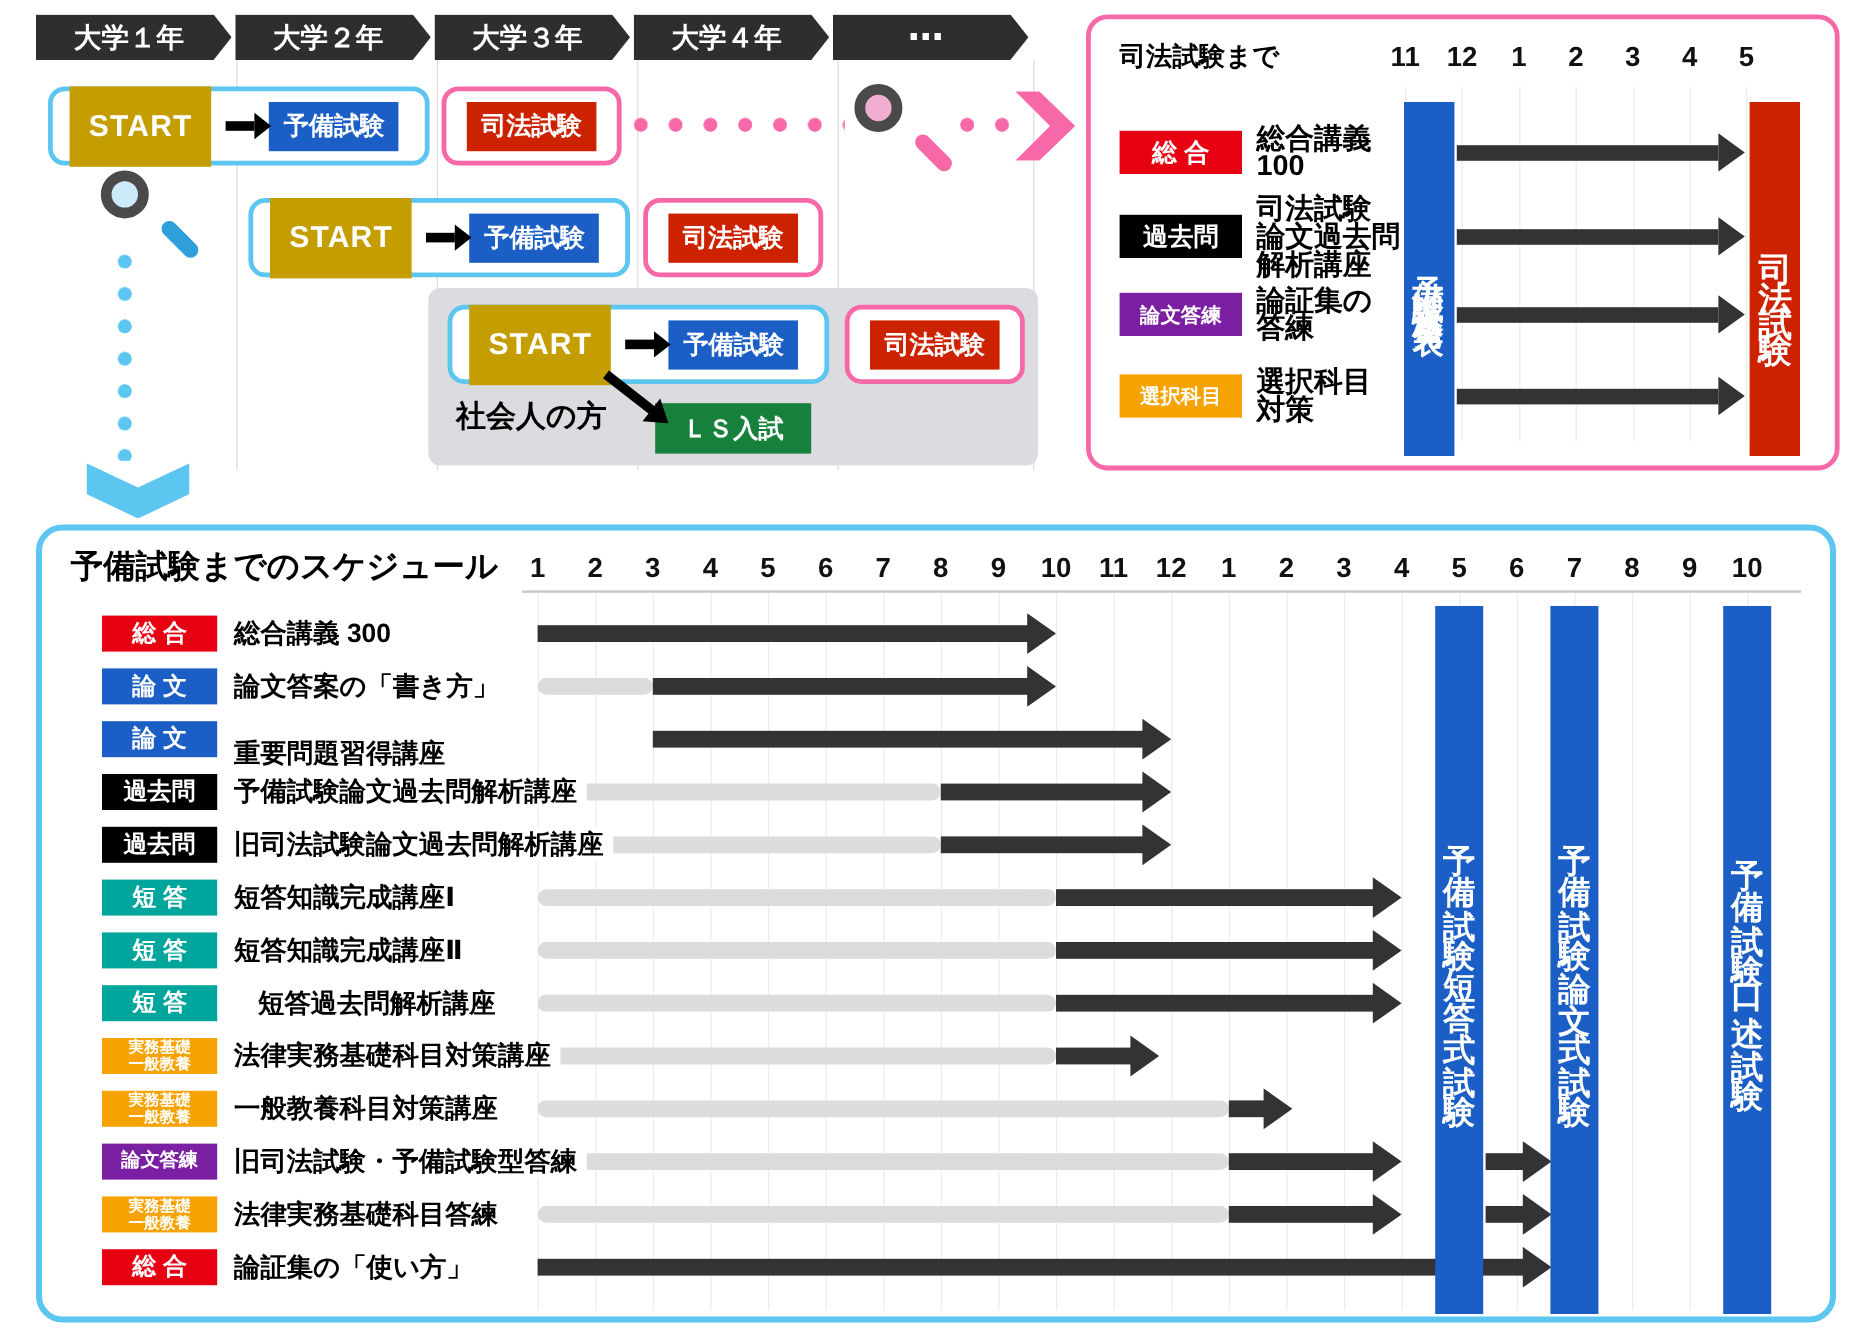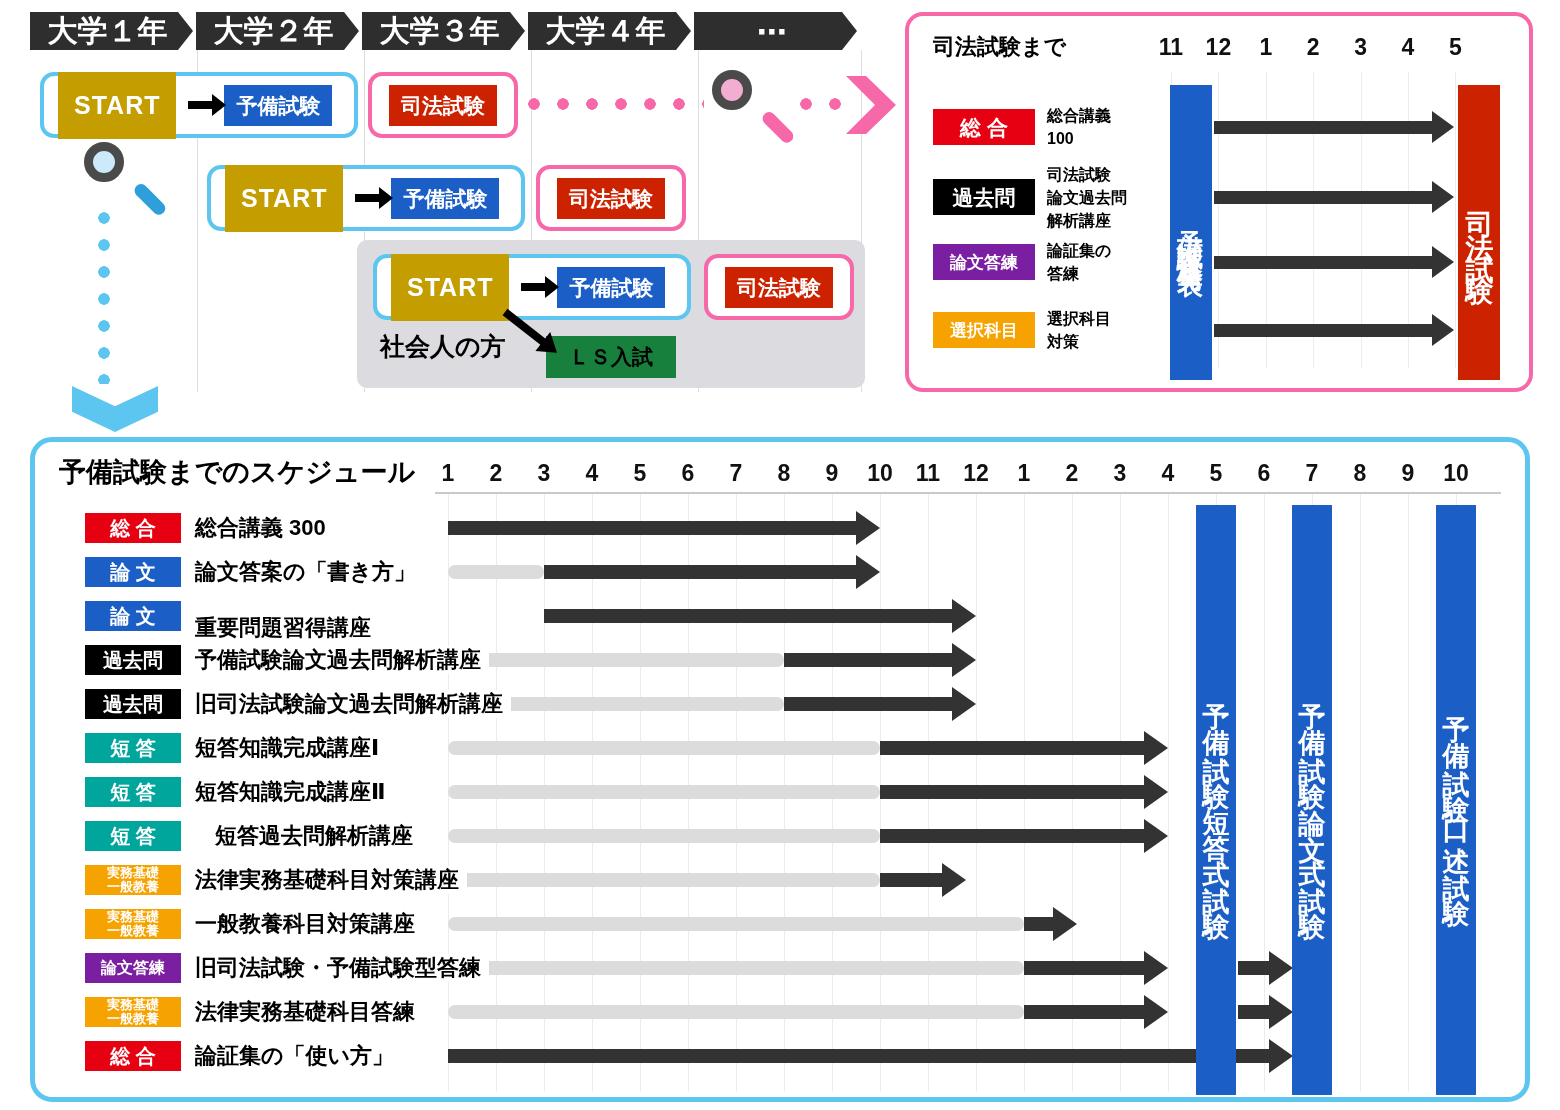--- a/index.html
+++ b/index.html
@@ -5,21 +5,21 @@
   html,body{margin:0;padding:0;background:#fff;}
   body{font-family:"Liberation Sans","DejaVu Sans",sans-serif;}
   .stage{position:relative;width:1560px;height:1110px;background:#fff;overflow:hidden;
          --pink:#f768a8;--cyan:#5cc6f0;--gold:#c49e00;--blue:#1b5fc6;--red:#cc2200;
          --green:#17803c;--dark:#333333;--track:#dcdcdc;--hdr:#2e2e2e;}
   .stage *{box-sizing:border-box;}
 
   
   .uni-headers{position:absolute;left:30px;top:12px;display:flex;}
   .uni-cell{flex:none;width:163px;height:38px;margin-right:3px;background:var(--hdr);color:#fff;
-            font-weight:700;font-size:30px;display:flex;align-items:center;justify-content:center;
+            font-weight:700;font-size:23px;display:flex;align-items:center;justify-content:center;
             clip-path:polygon(0 0,calc(100% - 15px) 0,100% 50%,calc(100% - 15px) 100%,0 100%);padding-right:8px;}
   .uni-cell:last-child{font-size:30px;}
   .colline{position:absolute;top:50px;width:1px;height:342px;background:#ddd;}
 
   .flow{position:absolute;display:flex;align-items:center;gap:12px;background:#fff;
         border:4px solid var(--cyan);border-radius:14px;padding:0 14px;height:66px;width:318px;}
   .flow.r1{left:40px;top:72px;}
   .flow.r2{left:207px;top:165px;}
   .flow.r3{left:373px;top:254px;}
   .pinkbox{position:absolute;display:flex;align-items:center;justify-content:center;background:#fff;
@@ -30,21 +30,21 @@
   .start-box{background:var(--gold);color:#fff;font-weight:700;font-size:25px;letter-spacing:1px;
              padding:21px 16px;line-height:1;white-space:nowrap;}
   .yobi-box{background:var(--blue);color:#fff;font-weight:700;font-size:21px;padding:10px 12px;line-height:1;white-space:nowrap;}
   .shiho-box{background:var(--red);color:#fff;font-weight:700;font-size:21px;padding:10px 12px;line-height:1;white-space:nowrap;}
   .harrow{flex:none;width:24px;height:8px;background:#000;position:relative;}
   .harrow::after{content:"";position:absolute;right:-14px;top:-7px;border-top:11px solid transparent;
                  border-bottom:11px solid transparent;border-left:14px solid #000;}
 
   .shakai-bg{position:absolute;left:357px;top:240px;width:508px;height:148px;background:#dbdbe0;border-radius:10px;}
   .shakai-label{position:absolute;left:380px;top:330px;font-size:25px;font-weight:700;color:#000;}
-  .lsbox{position:absolute;left:546px;top:336px;width:130px;height:42px;background:var(--green);color:#000000;
+  .lsbox{position:absolute;left:546px;top:336px;width:130px;height:42px;background:var(--green);color:#ffffff;
          font-weight:700;font-size:21px;display:flex;align-items:center;justify-content:center;font-family:Liberation Mono, monospace;}
   .diag-arrow{position:absolute;left:505px;top:300px;width:72px;height:24px;transform:rotate(38deg);transform-origin:left center;}
   .diag-stem{position:absolute;left:0;top:8px;width:50px;height:8px;background:#000;}
   .diag-head{position:absolute;left:48px;top:0;width:0;height:0;border-top:12px solid transparent;
              border-bottom:12px solid transparent;border-left:18px solid #000;}
 
   .dots-h{position:absolute;height:12px;background-image:radial-gradient(circle at 6px 6px,var(--pink) 5.5px,transparent 6px);
           background-size:29px 12px;background-repeat:repeat-x;}
   .d1{left:528px;top:98px;width:176px;}
   .d2{left:800px;top:98px;width:44px;}
@@ -66,21 +66,21 @@
   .chev-down{position:absolute;left:72px;top:386px;width:86px;height:46px;background:var(--cyan);
              clip-path:polygon(0 0,50% 44%,100% 0,100% 56%,50% 100%,0 56%);}
 
   
   .rpanel{position:absolute;left:905px;top:12px;width:628px;height:380px;border:4px solid var(--pink);
           border-radius:18px;background:#fff;}
   .rp-title{position:absolute;left:24px;top:16px;font-size:22px;font-weight:700;}
   .rp-month{position:absolute;top:18px;width:40px;text-align:center;font-size:23px;font-weight:700;color:#111;}
   .rp-badge{position:absolute;left:24px;width:102px;height:36px;color:#fff;font-weight:700;
             display:flex;align-items:center;justify-content:center;line-height:1;}
-  .rp-cat-label{position:absolute;left:138px;font-size:16px;font-weight:700;line-height:23px;white-space:pre-line;}
+  .rp-cat-label{position:absolute;left:138px;font-size:24px;font-weight:700;line-height:23px;white-space:pre-line;}
   .vbar{position:absolute;display:flex;align-items:center;justify-content:center;color:#fff;font-weight:700;
         writing-mode:vertical-rl;text-orientation:upright;}
   .rp-pass{left:261px;top:69px;width:42px;height:295px;background:var(--blue);font-size:26px;letter-spacing:6px;z-index:4;}
   .rp-exam{left:549px;top:69px;width:42px;height:295px;background:var(--red);font-size:28px;letter-spacing:22px;z-index:4;}
 
   
   .bpanel{position:absolute;left:30px;top:437px;width:1500px;height:665px;border:5px solid var(--cyan);
           border-radius:22px;background:#fff;}
   .bp-title{position:absolute;left:24px;top:12px;font-size:27px;font-weight:700;}
   .bp-baseline{position:absolute;left:400px;top:50px;width:1066px;height:0;border-top:2px solid #c9c9c9;}

